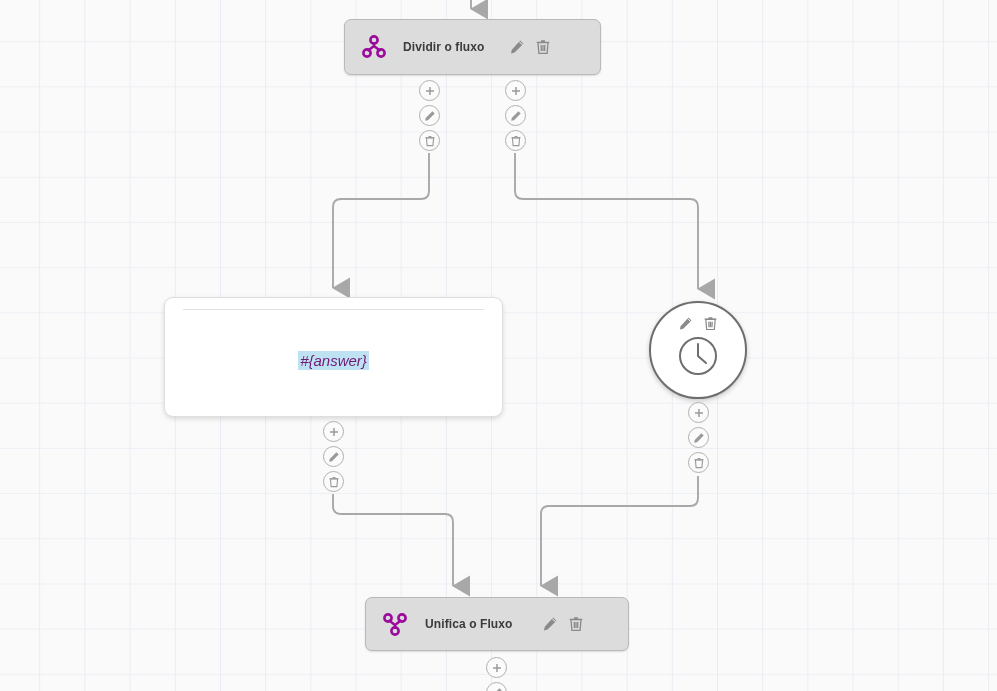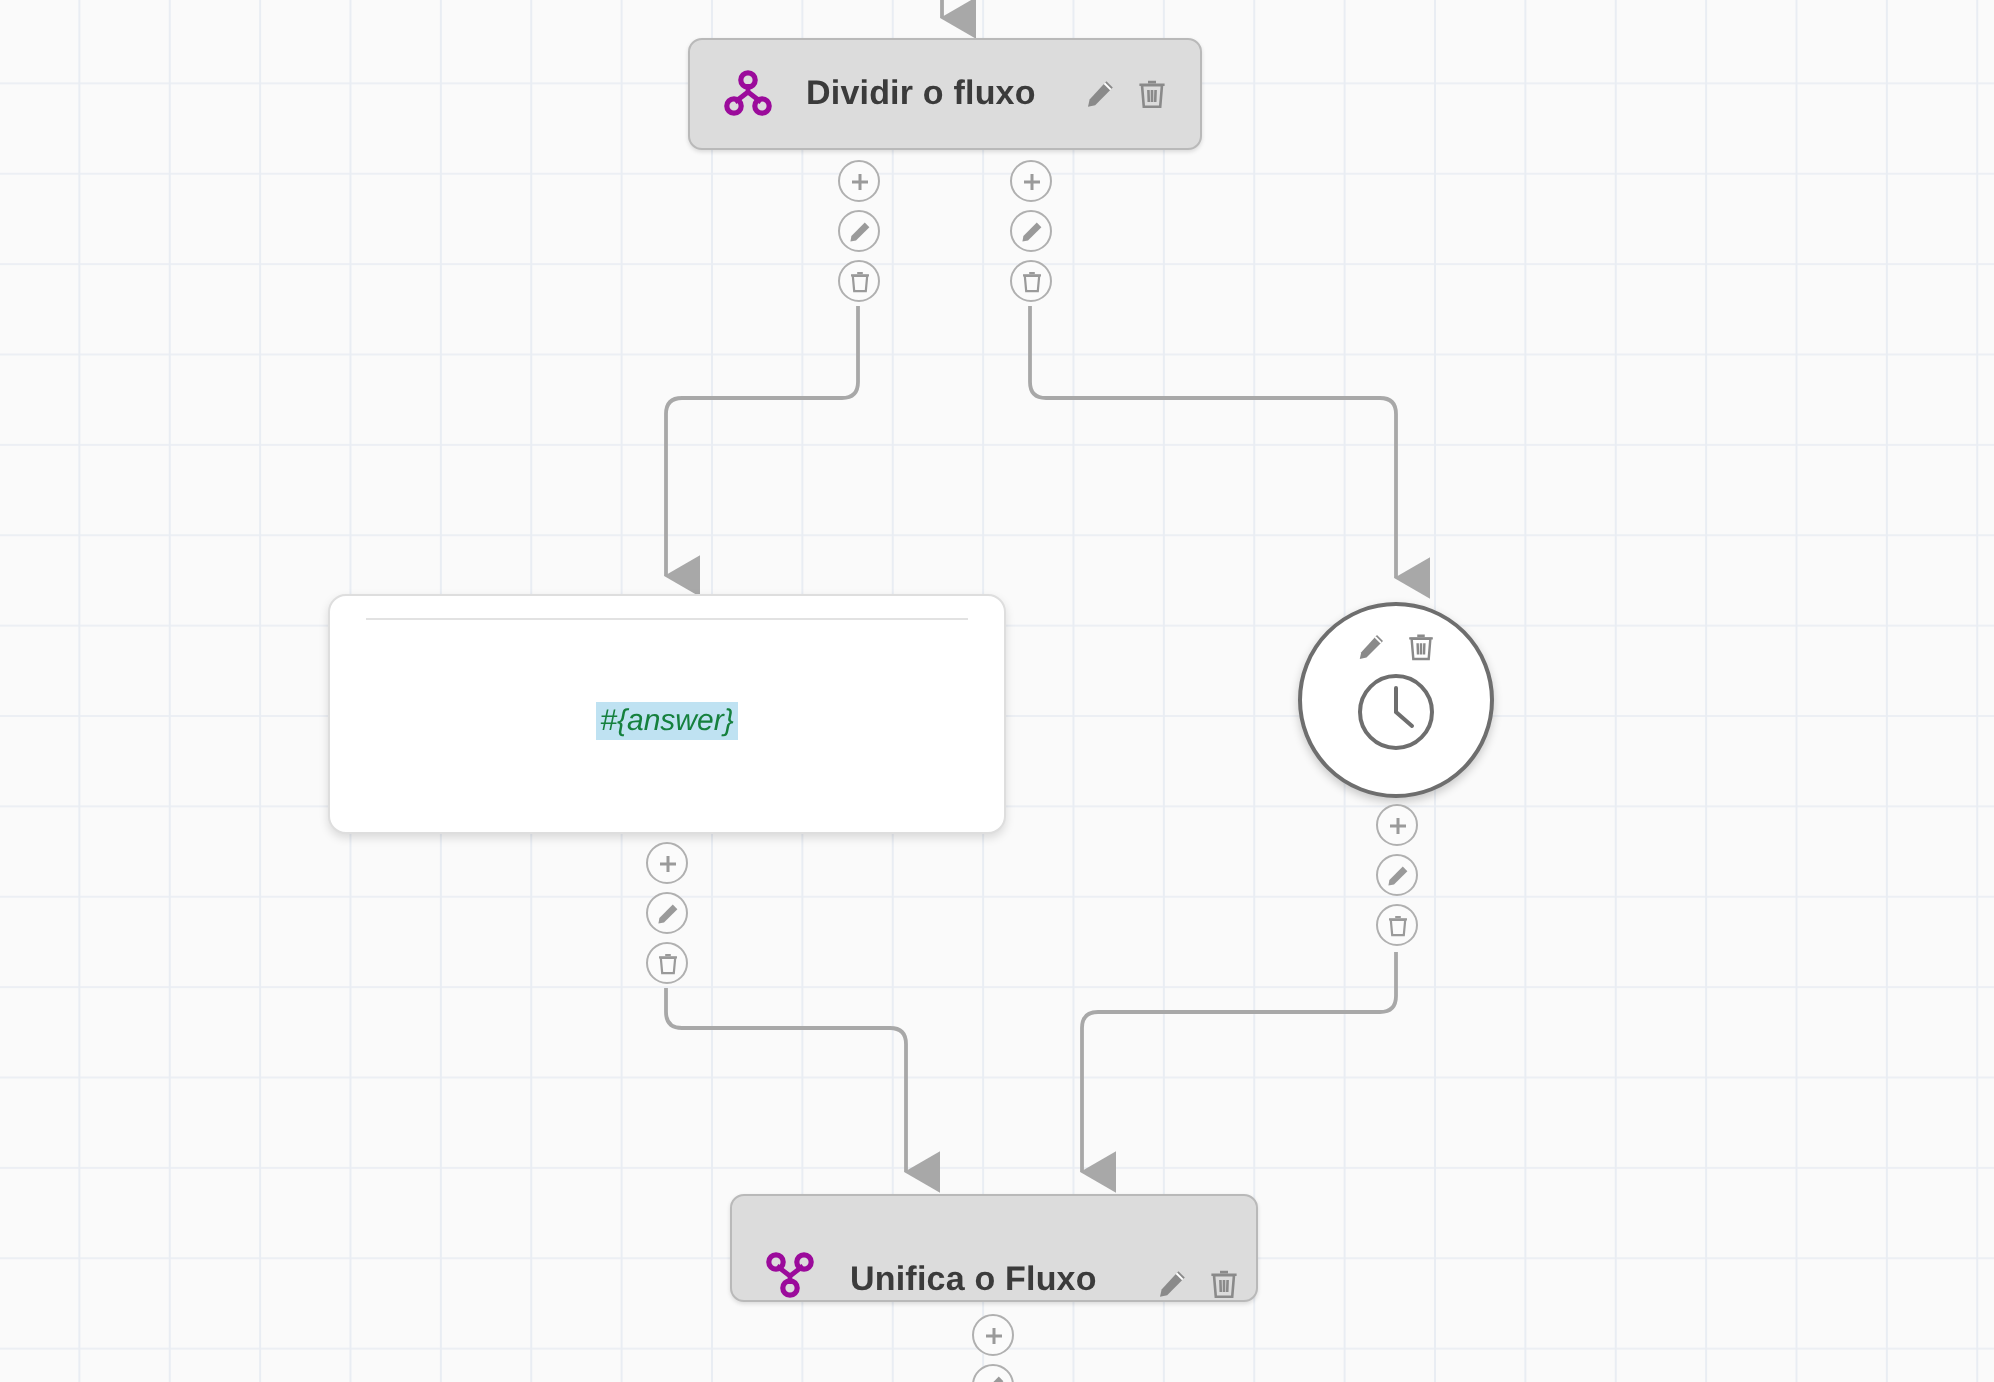--- a/index.html
+++ b/index.html
@@ -48,21 +48,21 @@
     background: #dcdcdc;
     border: 1px solid #b9b9b9;
     border-radius: 7px;
     display: flex;
     align-items: center;
     box-shadow: 0 1px 2px rgba(0,0,0,0.13);
     padding: 0 16px;
   }
 
   .pill .node-title {
-    font-size: 17px;
+    font-size: 12px;
     font-weight: bold;
     color: #3b3b3b;
     letter-spacing: 0.1px;
     white-space: nowrap;
   }
 
   .node-icon {
     flex: 0 0 auto;
     display: flex;
     align-items: center;
@@ -131,21 +131,21 @@
     flex: 1;
     display: flex;
     align-items: center;
     justify-content: center;
     padding: 12px 18px 18px 18px;
   }
 
   .token {
     font-size: 15px;
     font-style: italic;
-    color: #15803d;
+    color: #701a75;
     background: #bfe2f2;
     padding: 1px 2px;
     white-space: nowrap;
   }
 
   
   .circle-node {
     width: 98px;
     height: 98px;
     border-radius: 50%;
@@ -357,21 +357,21 @@
     </div>
     <div class="round-btn">
       <svg width="12" height="12" viewBox="0 0 12 12">
         <path d="M2.4 2.9 L9.6 2.9 L8.9 10.6 L3.1 10.6 Z" fill="none" stroke="#9a9a9a" stroke-width="1.1"></path>
         <path d="M1.5 2.7 L10.5 2.7 M4.6 1.5 L7.4 1.5" stroke="#9a9a9a" stroke-width="1.1"></path>
       </svg>
     </div>
   </div>
 
   <div class="node" style="left:365px; top:597px;">
-    <div class="pill" style="width:264px; height:54px;align-items:flex-end;">
+    <div class="pill" style="width:264px; height:54px;">
       <span class="node-icon">
         <svg width="26" height="26" viewBox="0 0 26 26">
           <g stroke="#9b0b9b" stroke-width="2.4" fill="none">
             <path d="M6.5 9 L13 14 M19.5 9 L13 14 M13 14 L13 18"></path>
           </g>
           <circle cx="6" cy="7" r="3.6" fill="none" stroke="#9b0b9b" stroke-width="2.6"></circle>
           <circle cx="20" cy="7" r="3.6" fill="none" stroke="#9b0b9b" stroke-width="2.6"></circle>
           <circle cx="13" cy="20" r="3.6" fill="none" stroke="#9b0b9b" stroke-width="2.6"></circle>
         </svg>
       </span>

